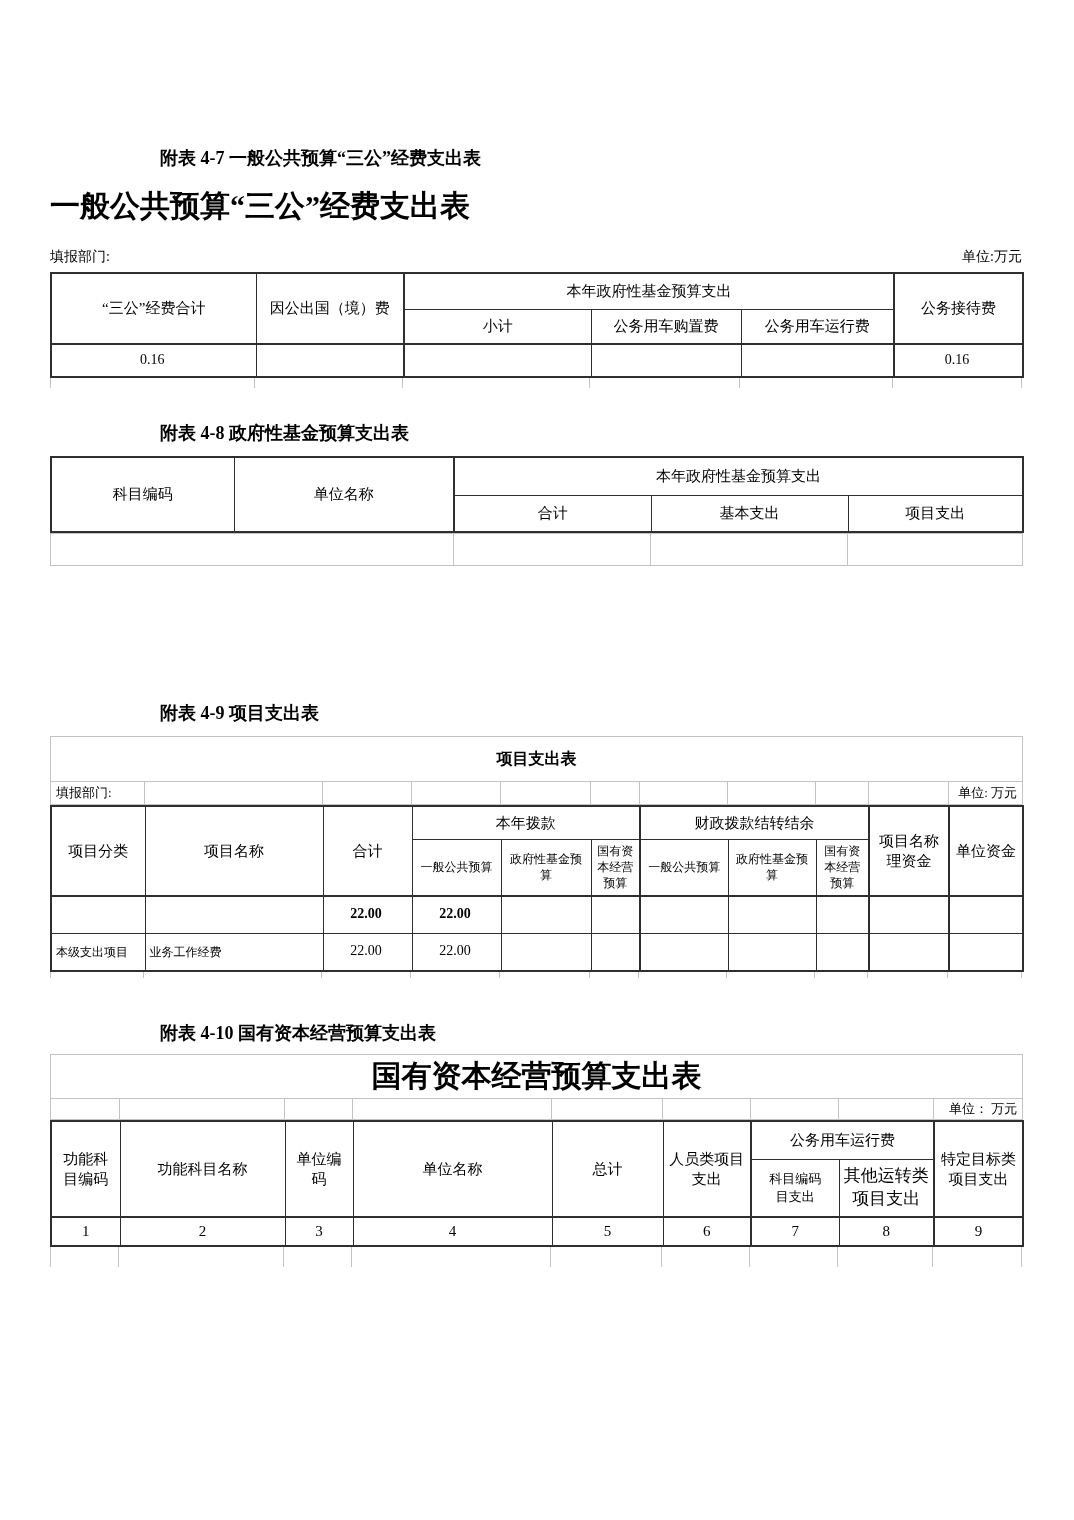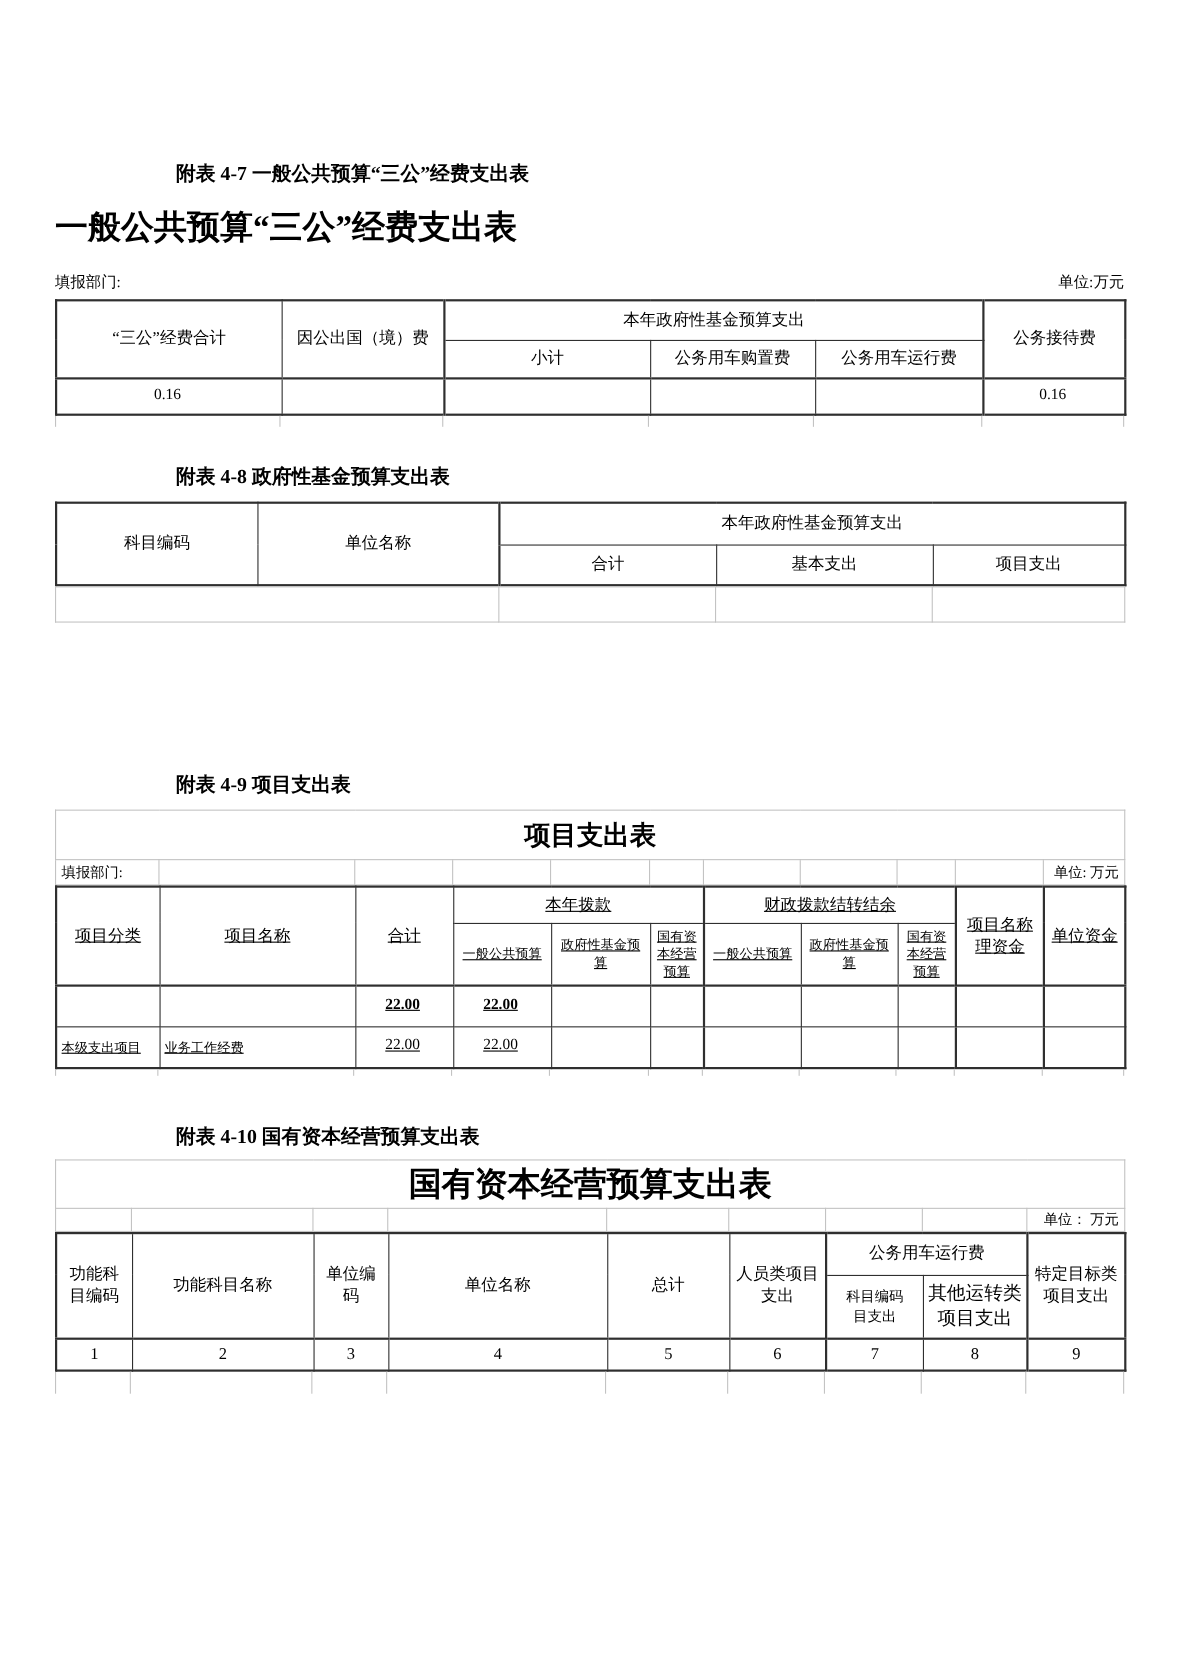--- a/index.html
+++ b/index.html
@@ -18,21 +18,21 @@
   .bt2{border-top-width:2px !important;}
   .num{text-align:center;padding-right:6px !important;font-size:14px !important;white-space:nowrap !important;}
   .ltxt{text-align:left !important;padding-left:4px !important;white-space:nowrap !important;}
 
   table.lite td{border:1px solid #c3c3c3;vertical-align:middle;padding:1px 5px;
       font-size:14px;overflow:hidden;}
   .lite .ttl{text-align:center;font-weight:bold;}
   .lite .dlab{text-align:left;}
   .lite .ulab{text-align:right;white-space:nowrap;}
 
-  .t49 td{font-size:13px;padding:1px 2px;text-decoration:underline;}
+  .t49 td{font-size:13px;padding:1px 2px;}
   .t49 .sub{font-size:12px;}
   .t49 .d{font-size:12px;}
   .t49 .tot{font-weight:bold;font-size:13px;}
   .t410 td{font-size:14px;}
   .t410 .numrow td{font-size:15px;}
 
   .stub{display:flex;}
   .stub > div{border-right:1px solid #c3c3c3;box-sizing:border-box;height:100%;}
   .stub > div:first-child{border-left:1px solid #c3c3c3;}
 </style>
@@ -141,21 +141,21 @@
           <col style="width:90px">
           <col style="width:49px">
           <col style="width:88px">
           <col style="width:88px">
           <col style="width:53px">
           <col style="width:80px">
           <col style="width:74px">
         </colgroup>
       <tbody>
           <tr style="height:45px">
-        <td colspan="11" class="ttl" style="font-size:24px;">项目支出表</td>
+        <td colspan="11" class="ttl" style="font-size:16px;">项目支出表</td>
       </tr>
       <tr style="height:23px">
         <td class="dlab" style="font-size:13px;">填报部门:</td>
         <td></td>
             <td></td>
         <td></td>
             <td></td>
         <td></td>
             <td></td>
         <td></td>

